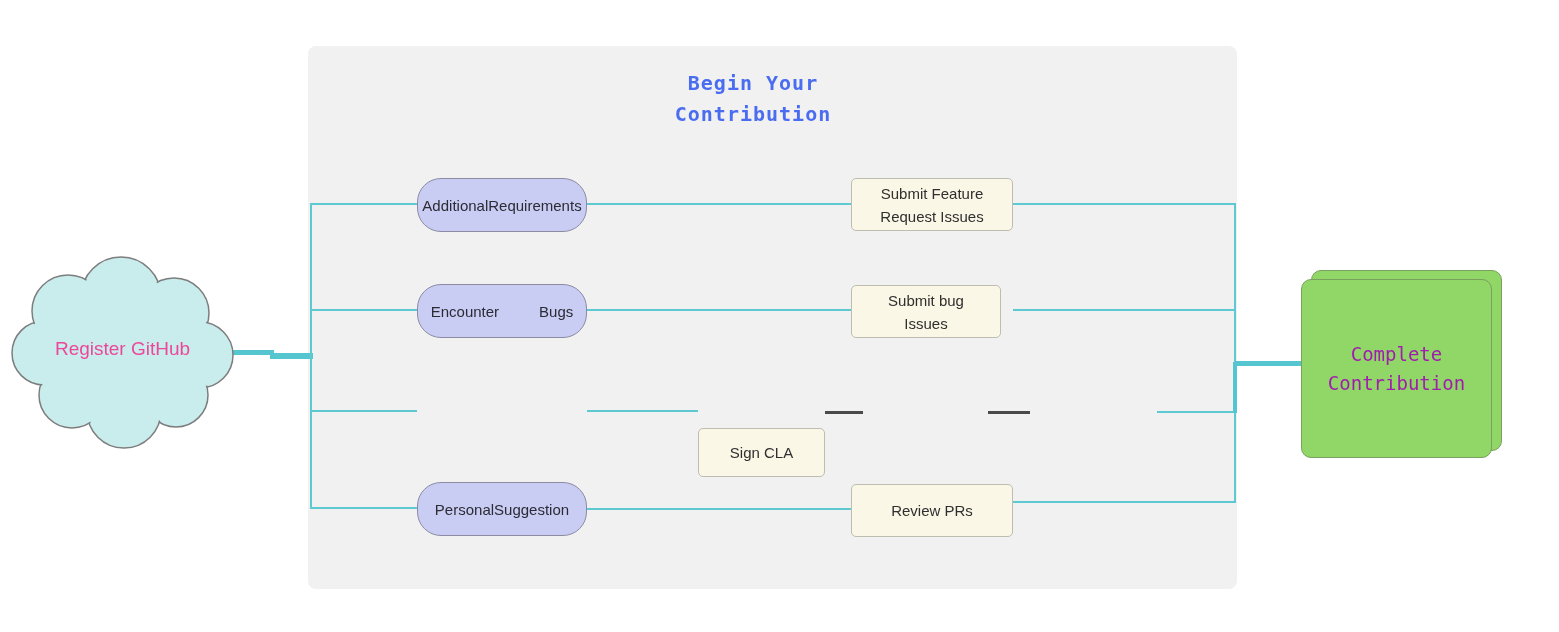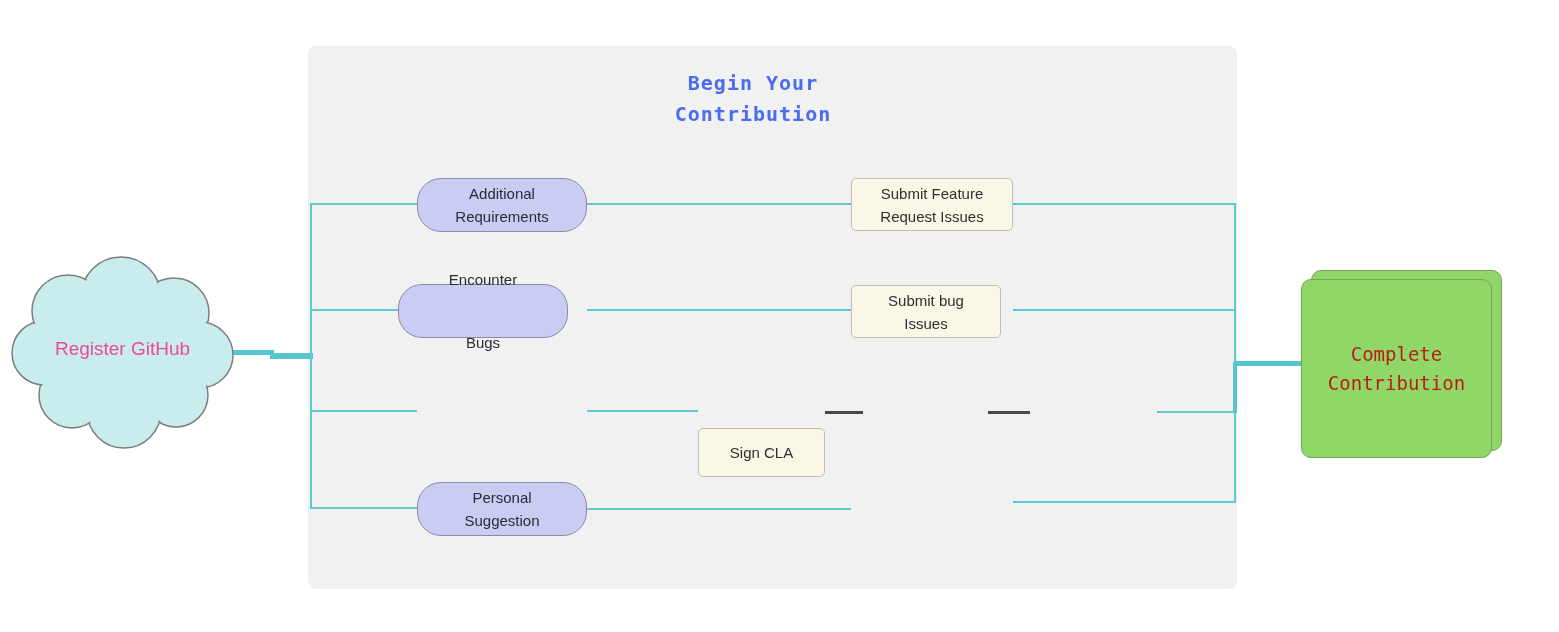--- a/index.html
+++ b/index.html
@@ -20,21 +20,21 @@
   }
   .panel-title span{display:block;}
 
   .line{position:absolute;background:#5fc9d2;}
   .line.thick{background:#55c6cf;}
   .line.dark{background:#4a4a4a;}
 
   .pill{
     position:absolute;width:170px;height:54px;
     background:#cacdf3;border:1.5px solid #8b8ba3;border-radius:24px;
-    display:flex;flex-direction:column;align-items:center;justify-content:center;
+    display:flex;flex-direction:row;align-items:center;justify-content:center;
     box-sizing:border-box;
     font-size:15px;color:#2b2b35;line-height:23px;text-align:right;
   }
   .pill span{display:block;}
 
   .step{
     position:absolute;
     background:#faf7e6;border:1.5px solid #bdbdb2;border-radius:5px;
     display:flex;flex-direction:column;align-items:center;justify-content:center;
     box-sizing:border-box;
@@ -43,21 +43,21 @@
   .step span{display:block;}
 
   .green-box{
     position:absolute;
     background:#90d767;border:1.5px solid #7aa05e;border-radius:10px;
     box-sizing:border-box;
   }
   .green-box.front{
     display:flex;flex-direction:column;align-items:center;justify-content:center;
     font-family:"DejaVu Sans Mono", monospace;
-    font-size:19px;color:#b91c1c;line-height:29px;text-align:center;
+    font-size:19px;color:#a21caf;line-height:29px;text-align:center;
   }
   .green-box span{display:block;}
 
   .cloud-wrap{position:absolute;left:8px;top:253px;width:229px;height:199px;}
   .cloud-label{
     position:absolute;left:8px;top:338px;width:229px;
     text-align:center;
     font-family:Liberation Sans, sans-serif;
     font-size:19px;color:#ec4899;
   }
@@ -129,37 +129,40 @@
 
   <div class="pill" style="left:417px;top:178px;">
     <span>Additional</span>
     <span>Requirements</span>
   </div>
   <div class="step" style="left:851px;top:178px;width:162px;height:53px;">
     <span>Submit Feature</span>
     <span>Request Issues</span>
   </div>
 
-  <div class="pill" style="left:398px;top:284px;gap:40px;">
+  <div class="pill" style="left:417px;top:284px;gap:40px;">
     <span>Encounter</span>
     <span>Bugs</span>
   </div>
   <div class="step" style="left:851px;top:285px;width:150px;height:53px;">
     <span>Submit bug</span>
     <span>Issues</span>
   </div>
 
   <div class="step" style="left:698px;top:388px;width:127px;height:49px;margin-top:40px;">
     <span>Sign CLA</span>
   </div>
 
   <div class="pill" style="left:417px;top:482px;">
     <span>Personal</span>
     <span>Suggestion</span>
   </div>
+  <div class="step" style="left:851px;top:484px;width:162px;height:53px;">
+    <span>Review PRs</span>
+  </div>
 
   <div class="green-box back" style="left:1311px;top:270px;width:191px;height:181px;"></div>
   <div class="green-box front" style="left:1301px;top:279px;width:191px;height:179px;">
     <span>Complete</span>
     <span>Contribution</span>
   </div>
 
 </div>
 
 </body></html>

